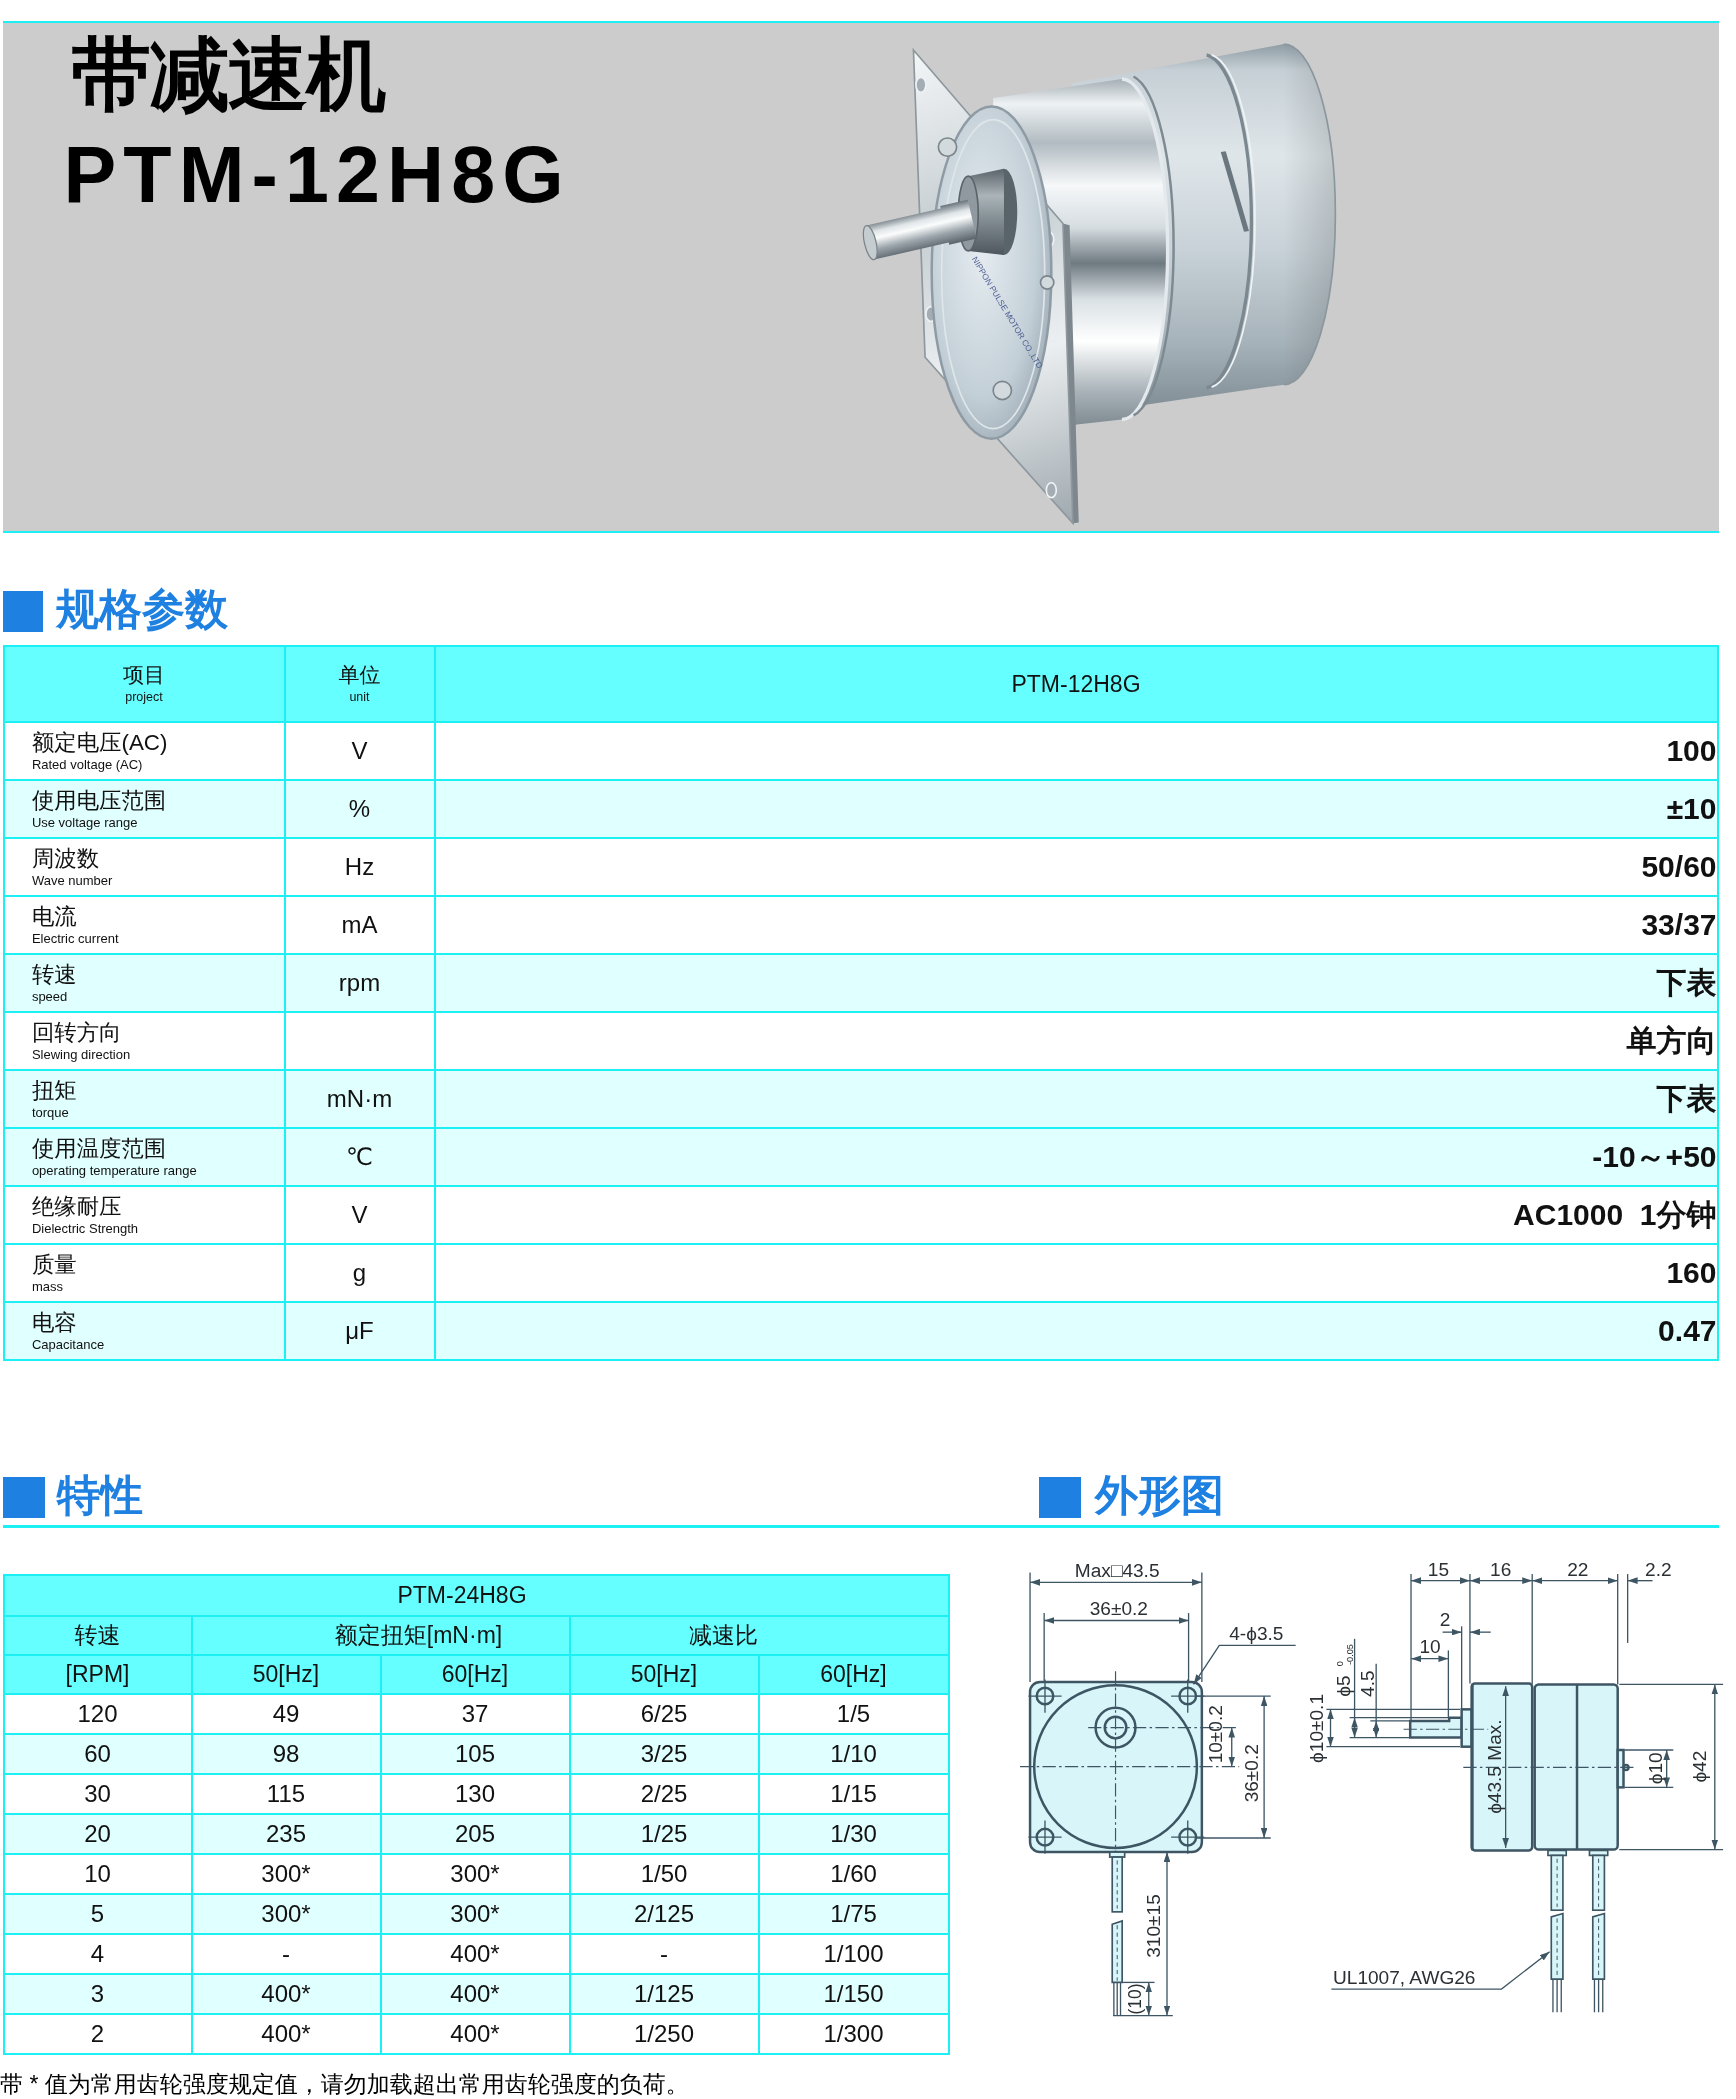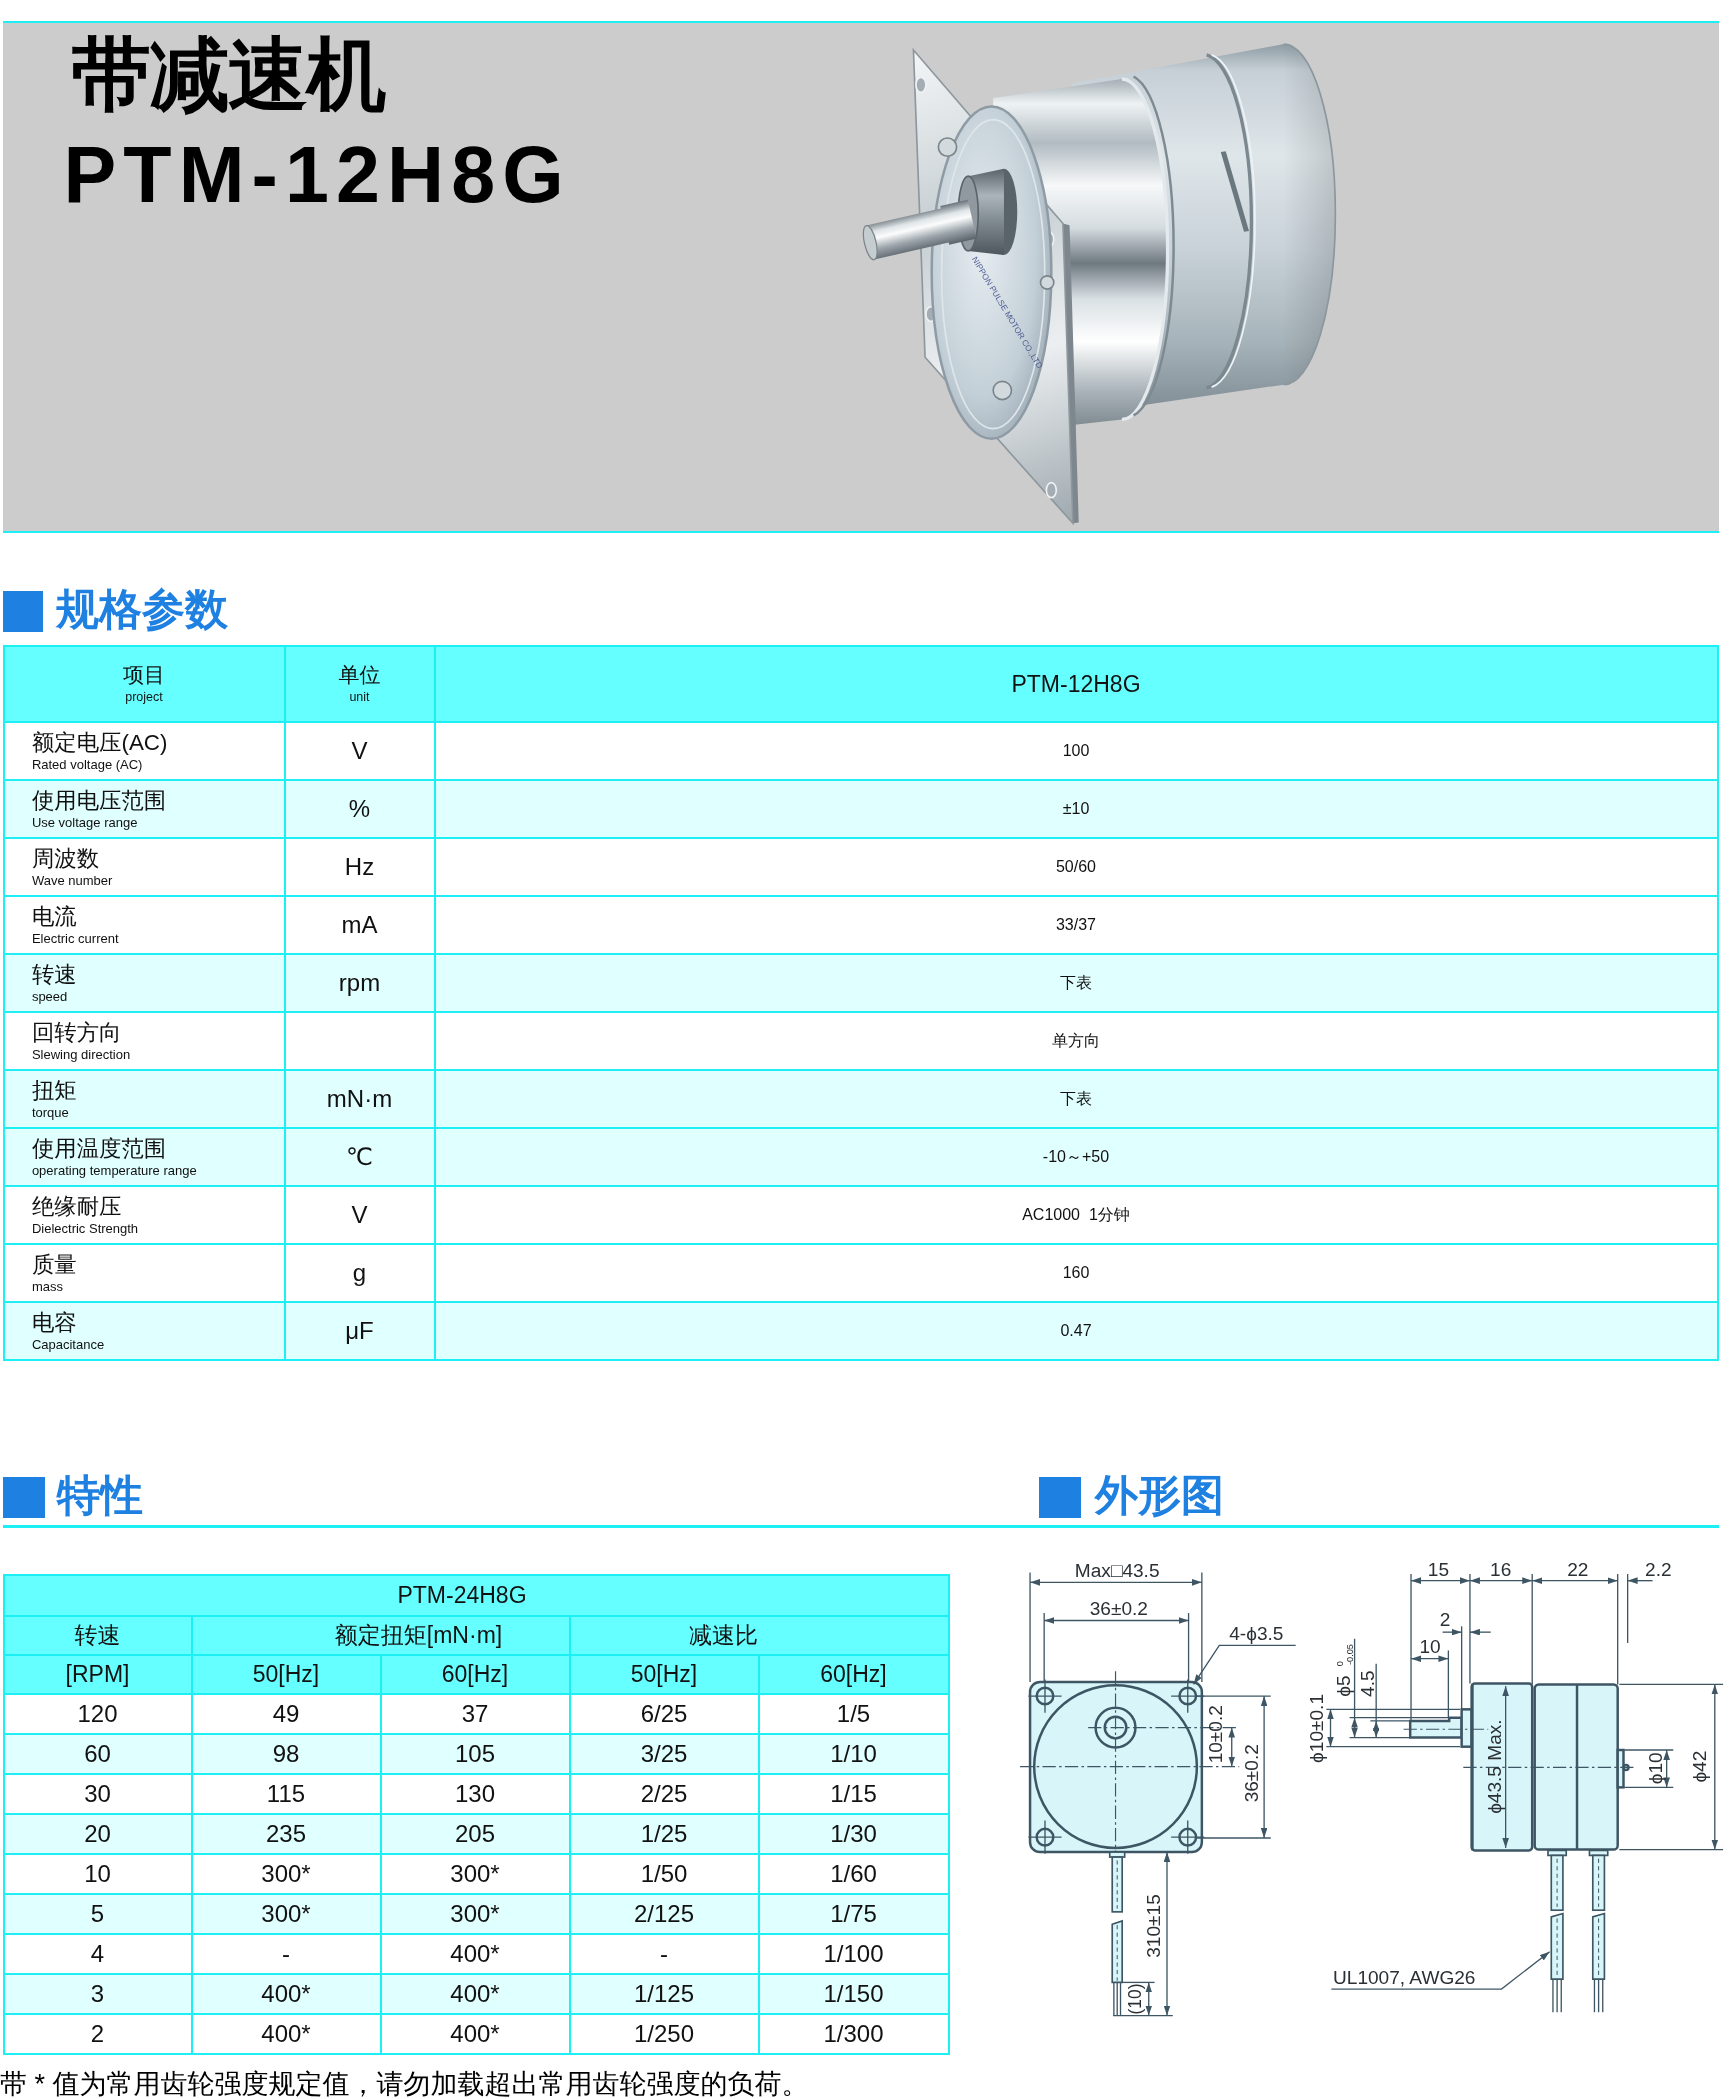--- a/index.html
+++ b/index.html
@@ -27,21 +27,21 @@
 table.grid tr.alt{background:var(--row_alt);}
 table.grid tr.plain{background:#fff;}
 
 .spec{left:2.5px;top:645px;width:1716px;}
 .spec tr{height:58px;}
 .spec tr.hdr{height:76px;}
 .spec .label-cell{padding-left:27.4px;text-align:left;}
 .spec .cn{font-size:22.4px;line-height:25px;white-space:nowrap;}
 .spec .en{font-size:13px;line-height:15px;margin-top:2.5px;white-space:nowrap;}
 .spec .unit-cell{font-size:24px;text-align:center;}
-.spec .value-cell{font-size:16px;text-align:center;white-space:pre;}
+.spec .value-cell{font-size:30px;text-align:right;white-space:pre;font-weight:bold;}
 .spec .hcell{text-align:center;}
 .spec .h-cn{font-size:21px;line-height:22.4px;}
 .spec .h-en{font-size:12.5px;line-height:14px;margin-top:4.2px;}
 .spec .h-model{font-size:23px;text-align:center;}
 
 .chars{left:2.5px;top:1574px;width:944px;}
 .chars td{text-align:center;font-size:24px;}
 .chars tr{height:40px;}
 .chars tr.h1{height:41px;}
 .chars tr.h2,.chars tr.h3{height:39px;}
@@ -57,21 +57,21 @@
 .ol{stroke:var(--drawing_line);stroke-width:3;fill:none;}
 .bd{stroke:var(--drawing_line);stroke-width:3;fill:var(--drawing_fill);}
 .wr{stroke:var(--drawing_line);stroke-width:2;fill:var(--drawing_fill);}
 .cl{stroke:var(--drawing_line);stroke-width:1.4;stroke-dasharray:16 4 3 4;fill:none;}
 .wd{stroke:var(--drawing_line);stroke-width:1.2;stroke-dasharray:5 4;fill:none;}
 .arrowhead{fill:var(--drawing_line);}
 .dt{font-family:"Liberation Sans",sans-serif;font-size:23px;fill:#2a3034;}
 .dts{font-family:"Liberation Sans",sans-serif;font-size:11px;fill:#2a3034;}
 .dtm{font-family:"Liberation Sans",sans-serif;font-size:21px;fill:#2a3034;}
 
-.footnote{position:absolute;left:0;top:2070px;font-size:27px;line-height:28px;white-space:nowrap;color:#000;}
+.footnote{position:absolute;left:0;top:2070px;font-size:23px;line-height:28px;white-space:nowrap;color:#000;}
 </style>
 </head>
 <body>
 
 <div class="hero">
   <div class="hero-title">带减速机</div>
   <div class="hero-model">PTM-12H8G</div>
 
   <svg class="motor" viewBox="1000 30 640 608" xmlns="http://www.w3.org/2000/svg">
     <defs>

